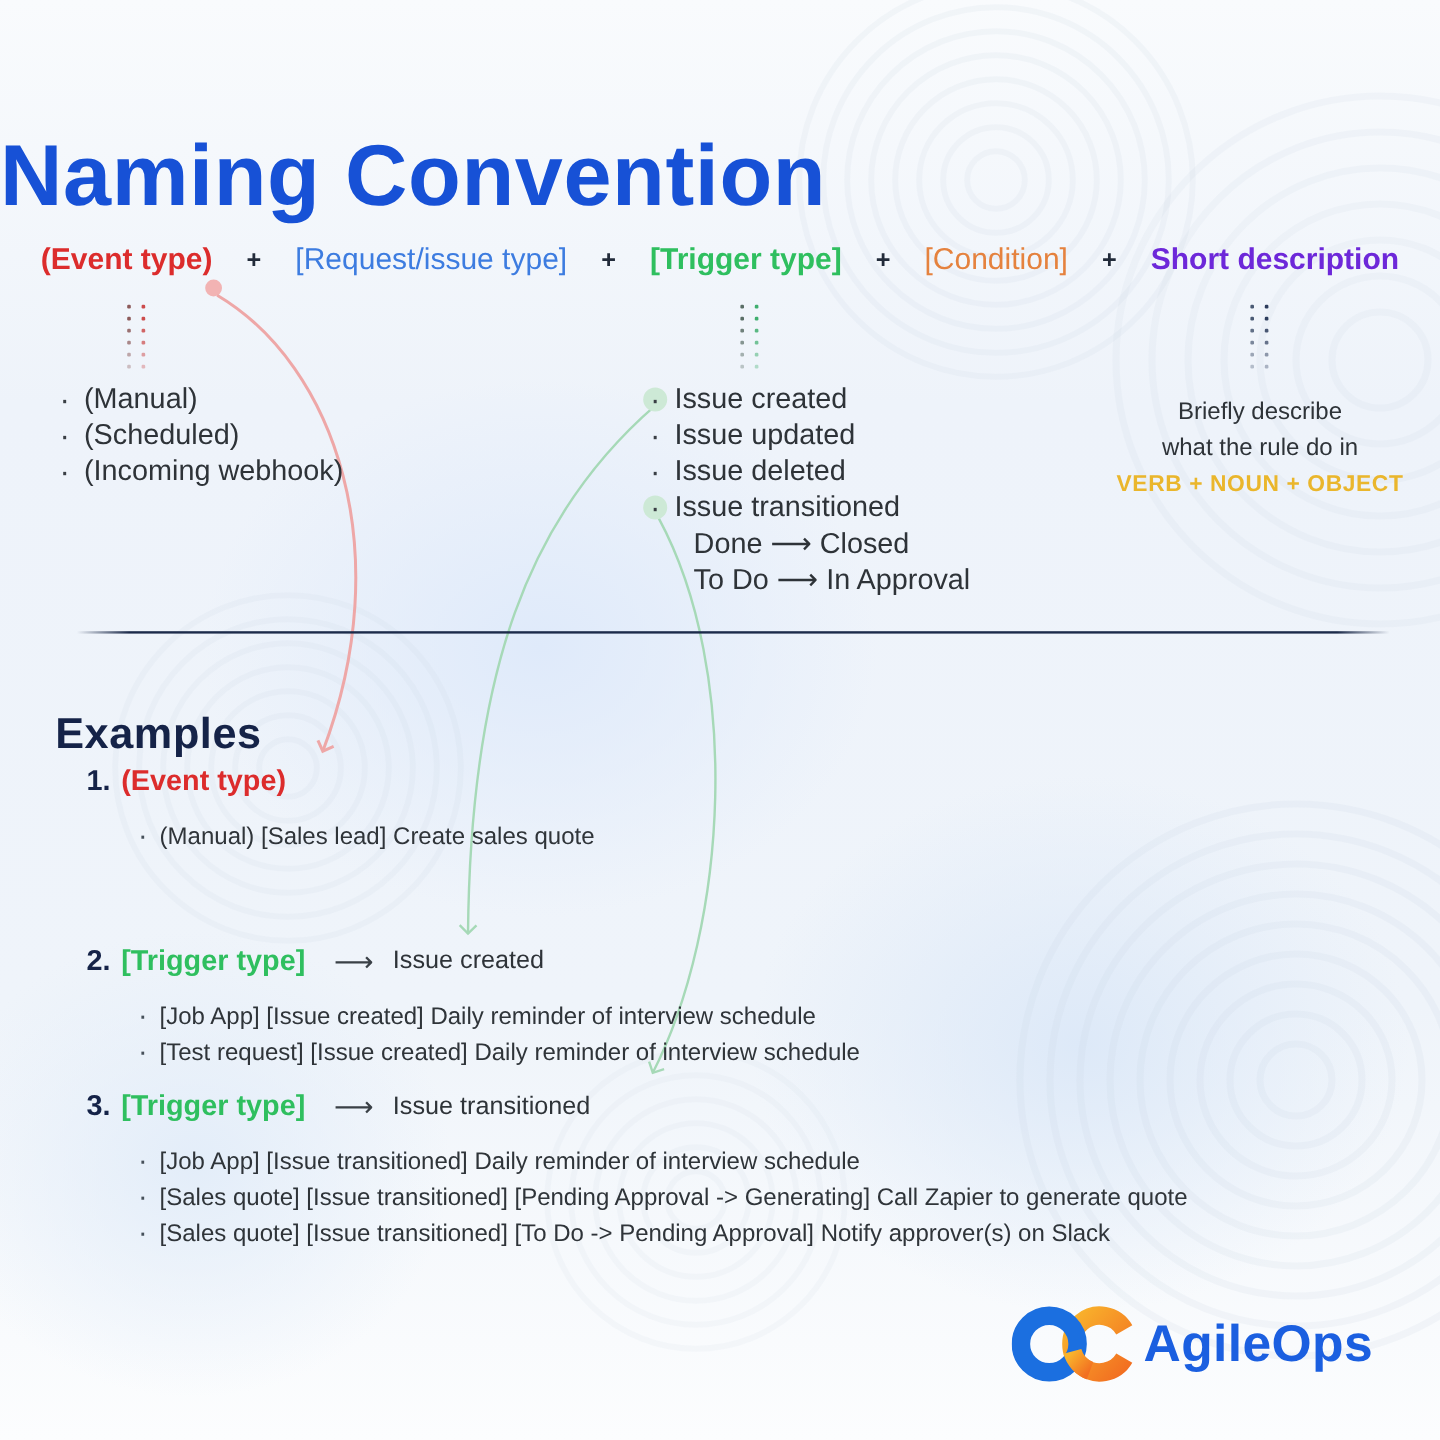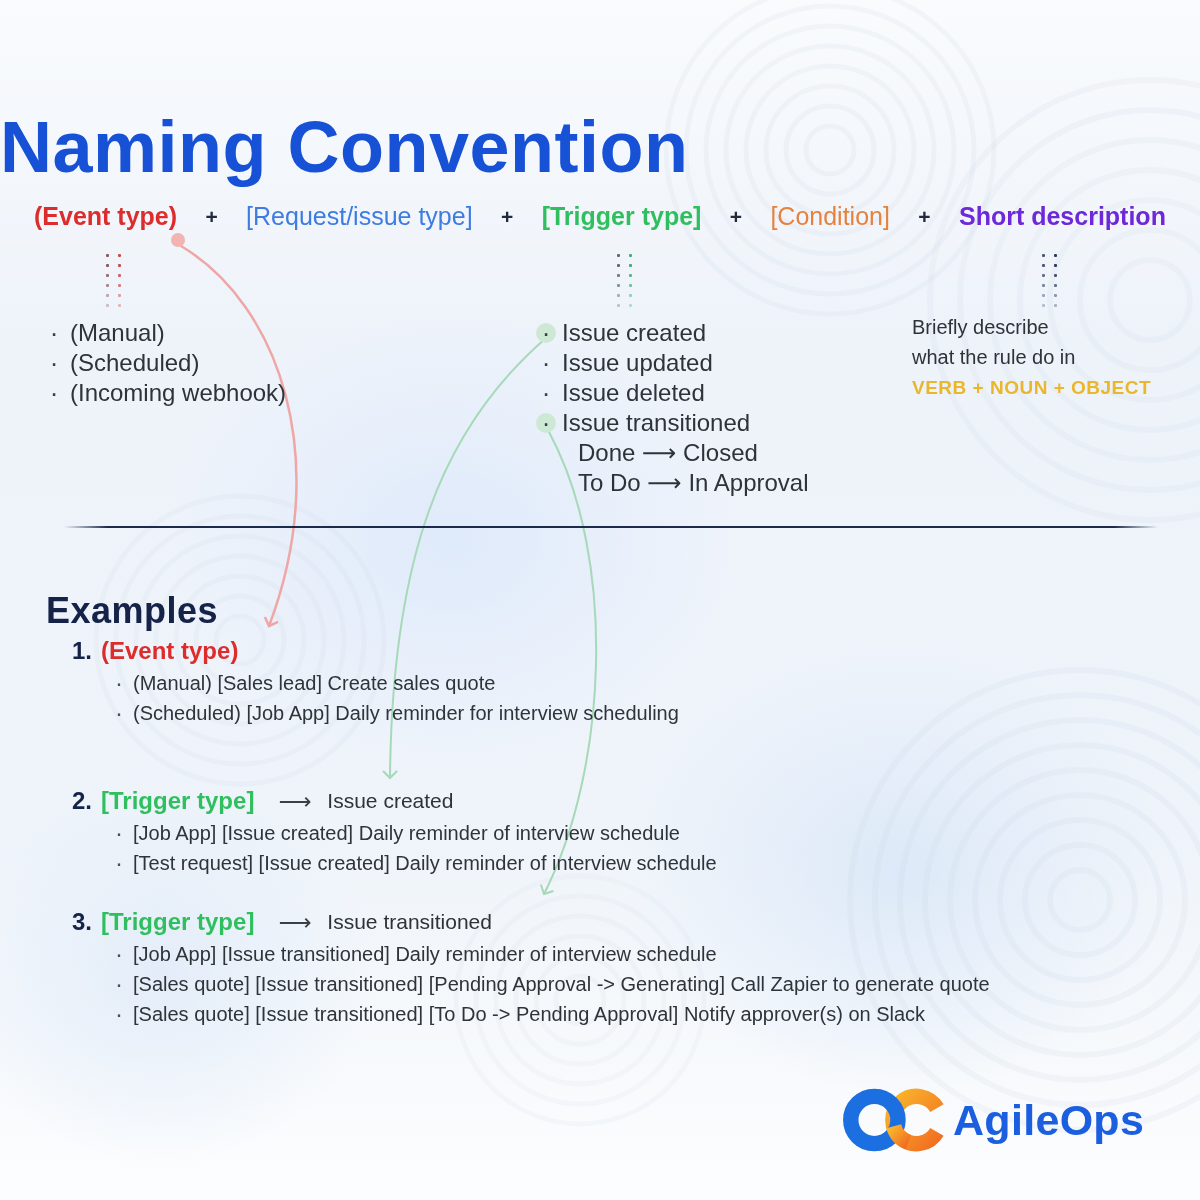--- a/index.html
+++ b/index.html
@@ -43,40 +43,40 @@
   .col-list{position:absolute;font-size:24px;color:#2e3338}
   .col-event{left:44px;top:318px}
   .col-trigger{left:536px;top:318px}
   .row{display:flex;align-items:center;height:30px}
   .dot{width:20px;height:20px;border-radius:50%;margin-right:6px;flex:0 0 20px;
     display:flex;align-items:center;justify-content:center;color:#3a3f45}
   .dot::before{content:"·";font-size:26px;line-height:1}
   .hl .dot{background:#cde9d6}
   .trans-row{height:30px;display:flex;align-items:center;padding-left:42px}
 
-  .desc-col{position:absolute;left:912px;top:312px;width:276px;font-size:20px;color:#2e3338}
+  .desc-col{position:absolute;left:912px;top:328px;width:276px;text-align:center;font-size:20px;color:#2e3338}
   .desc-line{height:30px;line-height:30px}
   .desc-pattern{margin-top:5px;font-weight:bold;color:#eab62c;font-size:19px;letter-spacing:.5px}
 
   .divider{position:absolute;left:64px;top:526px;width:1094px;height:2px;
     background:linear-gradient(90deg,rgba(28,43,74,0),#1c2b4a 4%,#1c2b4a 96%,rgba(28,43,74,0))}
 
   .examples-h{position:absolute;left:46px;top:560px;font-size:36px;font-weight:bold;
     color:#152348;letter-spacing:.5px}
 
   .ex{position:absolute;left:72px}
   .ex1{top:636px}.ex2{top:786px}.ex3{top:907px}
   .ex-head{display:flex;align-items:center;height:30px;font-size:24px;font-weight:bold;color:#152348;white-space:nowrap}
   .ex-num{margin-right:9px}
   .ex-label.red{color:#dc2c2c}
   .ex-label.green{color:#2fbf5f}
   .ex-arrow{font-weight:normal;color:#3a4046;font-size:23px;margin:0 16px 0 24px}
   .ex-arrow:empty,.ex-target:empty{display:none}
   .ex-target{font-weight:normal;font-size:21px;color:#2e3338}
-  .ex-bullets{margin-top:2px;padding-left:43px;font-size:20px;color:#2f3439}
+  .ex-bullets{margin-top:16px;padding-left:43px;font-size:20px;color:#2f3439}
   .b-row{display:flex;align-items:center;height:30px;white-space:nowrap}
   .b-dot{margin-right:10px;color:#46505a}
   .b-dot::before{content:"·";font-size:24px;line-height:1}
 
   .logo{position:absolute;left:843px;top:1082px;display:flex;align-items:center;gap:0}
   .logo-text{font-size:43px;font-weight:bold;color:#1b5fe0;letter-spacing:.3px}
 </style>
 </head>
 <body>
 
@@ -291,24 +291,20 @@
   <div class="ex ex1">
     <div class="ex-head">
       <span class="ex-num">1.</span>
       <span class="ex-label red">(Event type)</span>
     </div>
     <div class="ex-bullets">
       <div class="b-row">
           <span class="b-dot"></span>
           <span>(Manual) [Sales lead] Create sales quote</span>
         </div>
-      <div class="b-row">
-          <span class="b-dot"></span>
-          <span>(Scheduled) [Job App] Daily reminder for interview scheduling</span>
-        </div>
     </div>
   </div>
 
   <div class="ex ex2">
     <div class="ex-head">
       <span class="ex-num">2.</span>
       <span class="ex-label green">[Trigger type]</span>
       <span class="ex-arrow">⟶</span>
       <span class="ex-target">Issue created</span>
     </div>

